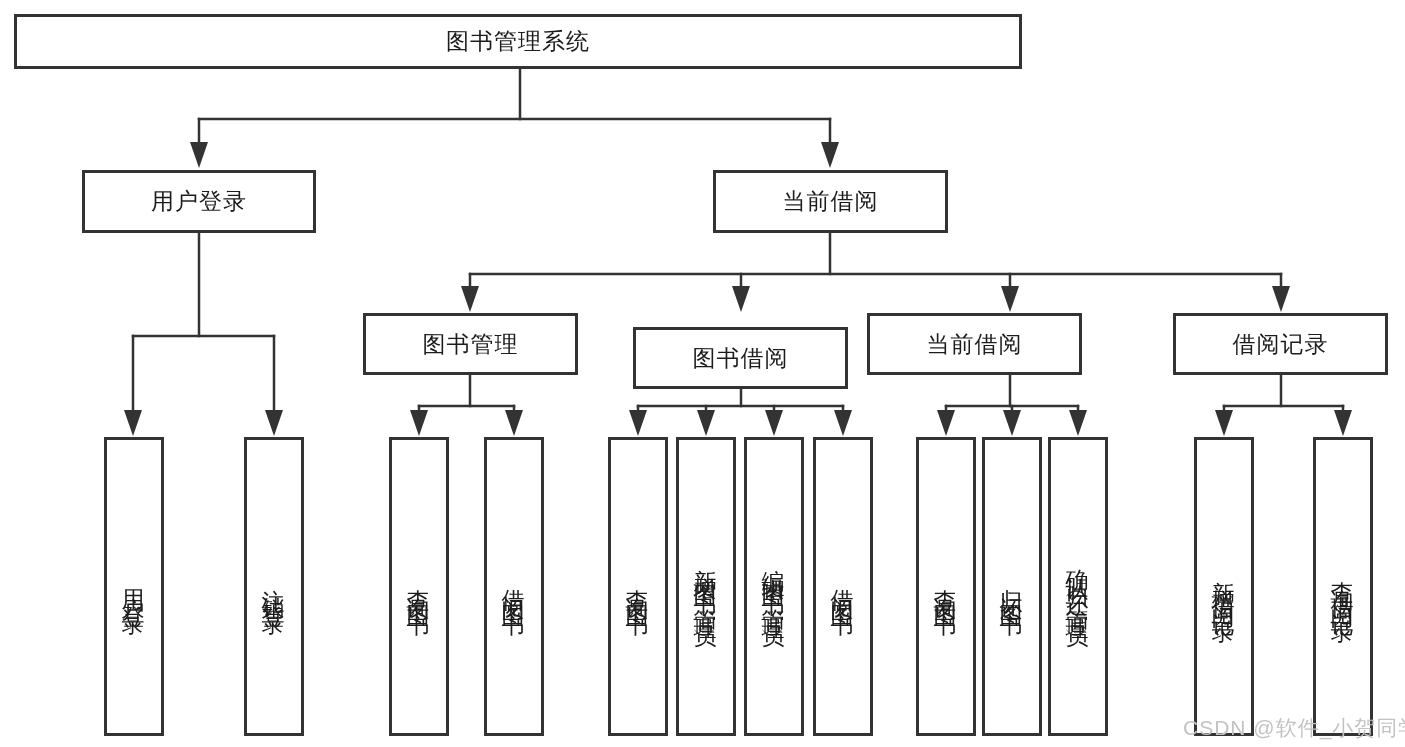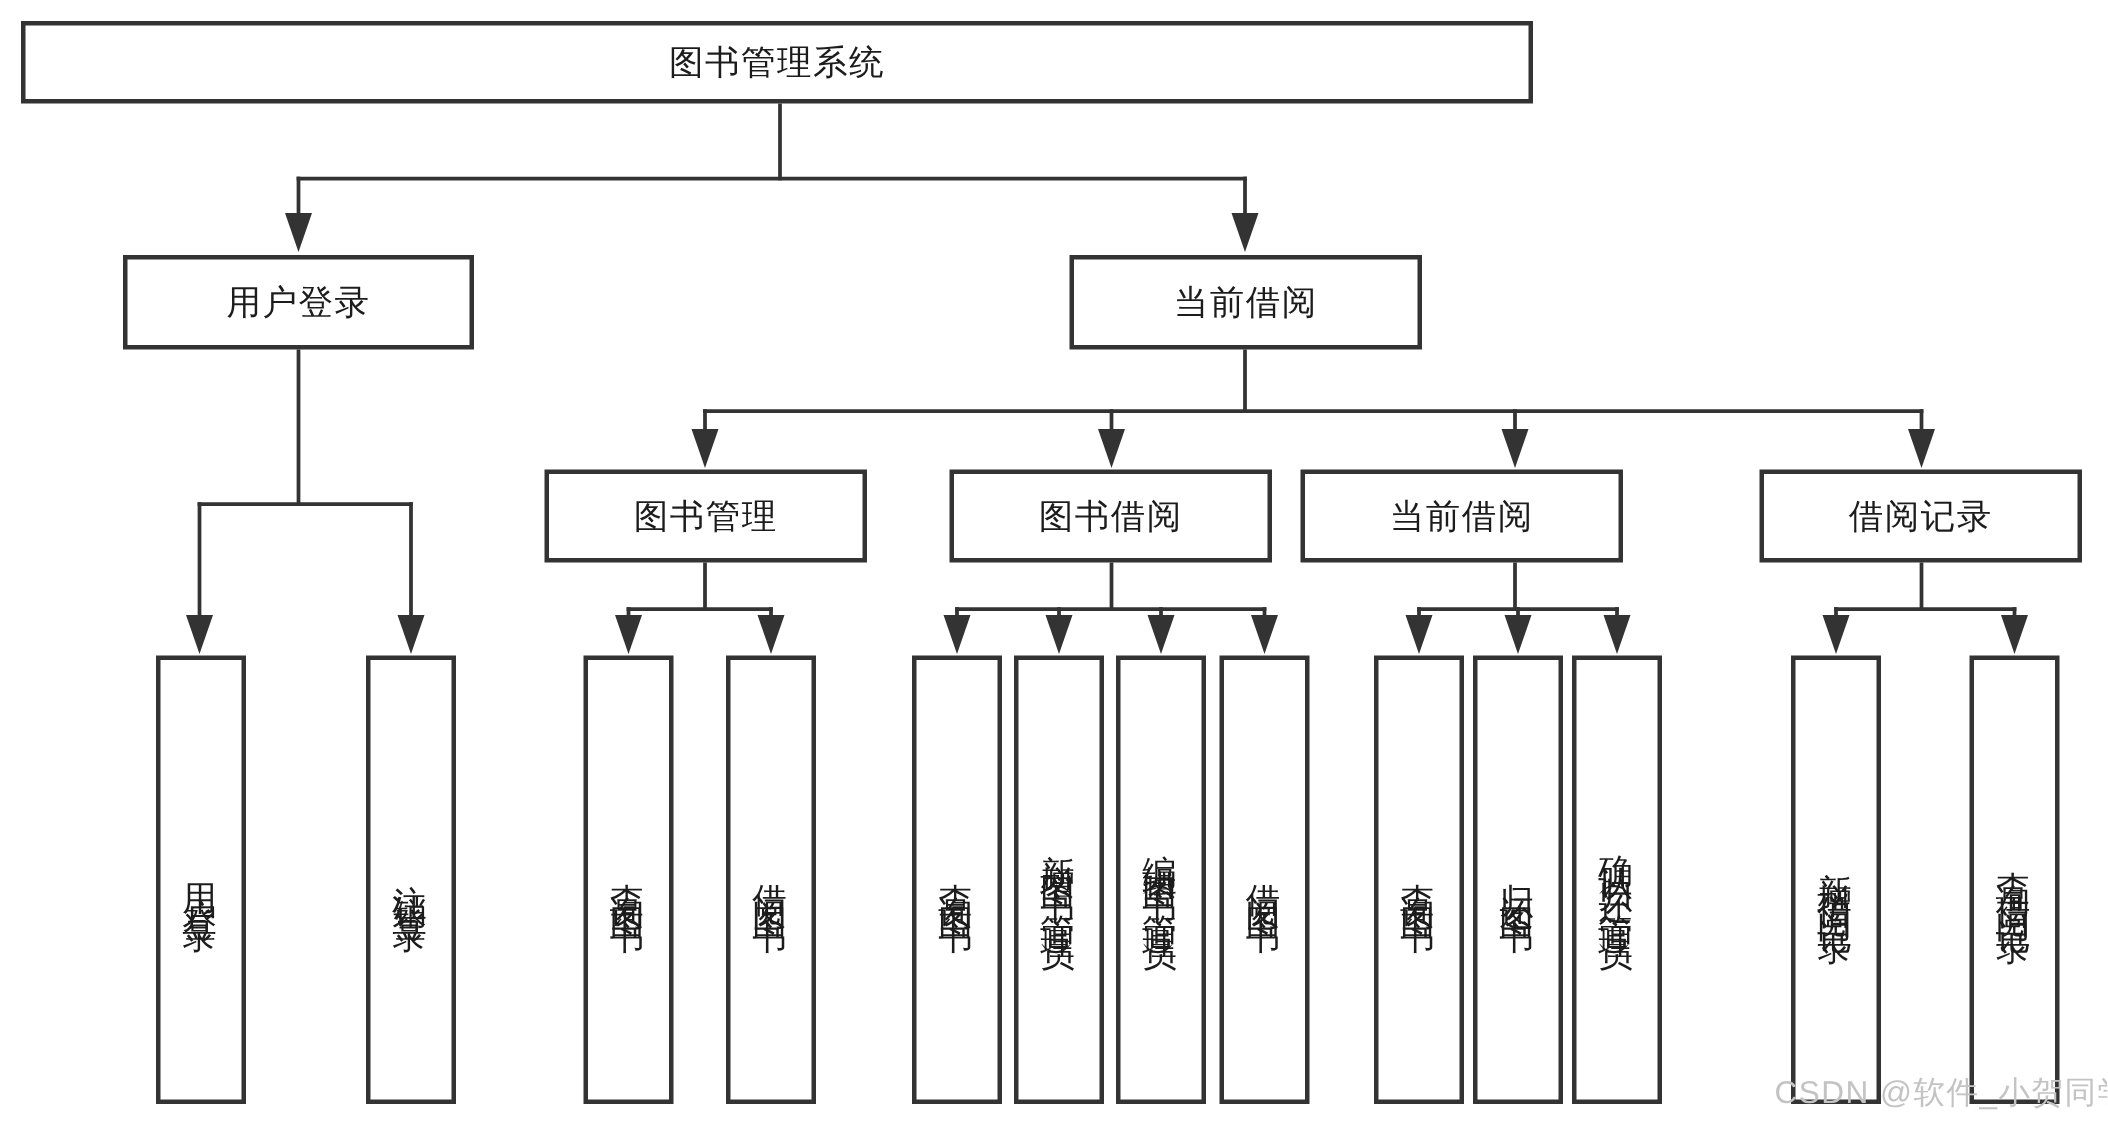--- a/index.html
+++ b/index.html
@@ -147,21 +147,21 @@
   <div class="box h" style="left:82px; top:170px; width:234px; height:63px;">
     <span>用户登录</span>
   </div>
   <div class="box h" style="left:713px; top:170px; width:235px; height:63px;">
     <span>当前借阅</span>
   </div>
 
   <div class="box h" style="left:363px; top:313px; width:215px; height:62px;">
     <span>图书管理</span>
   </div>
-  <div class="box h" style="left:633px; top:313px; width:215px; height:62px;">
+  <div class="box h" style="left:633px; top:327px; width:215px; height:62px;">
     <span>图书借阅</span>
   </div>
   <div class="box h" style="left:867px; top:313px; width:215px; height:62px;">
     <span>当前借阅</span>
   </div>
   <div class="box h" style="left:1173px; top:313px; width:215px; height:62px;">
     <span>借阅记录</span>
   </div>
 
   <div class="box v" style="left:104px; top:437px; width:60px; height:299px;">

